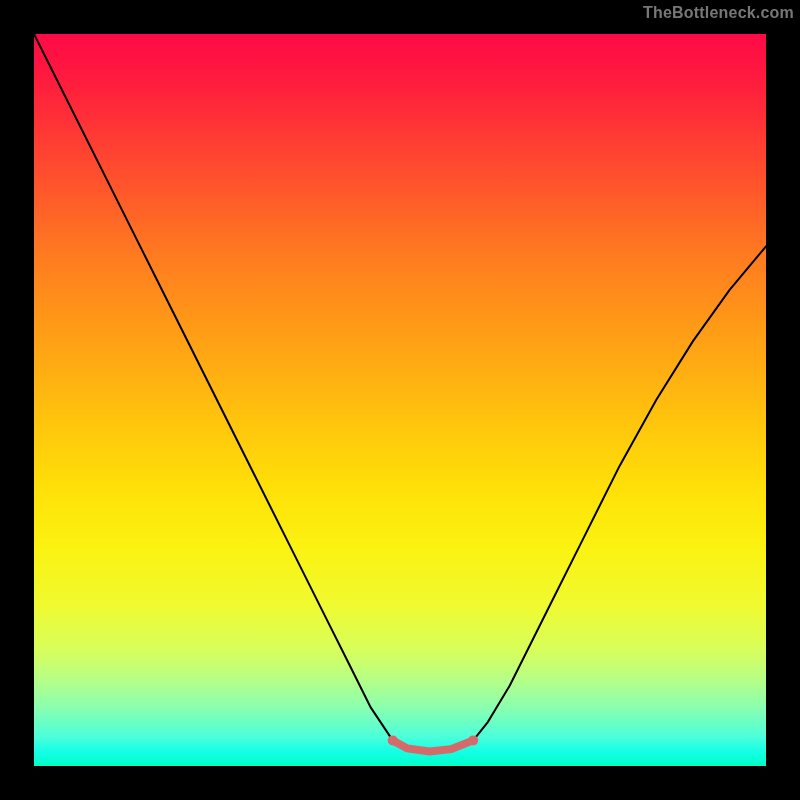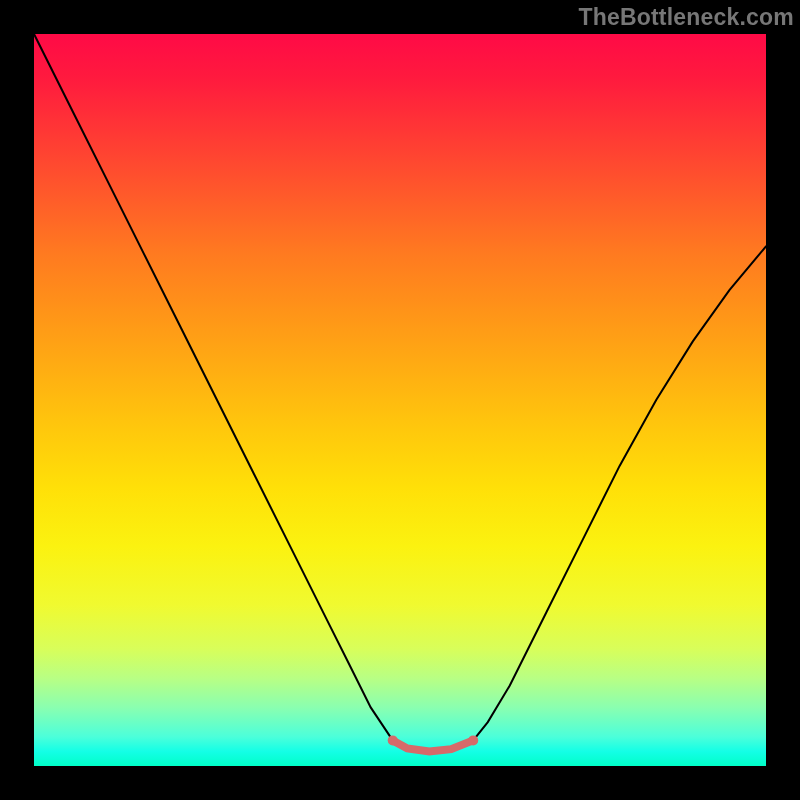--- a/index.html
+++ b/index.html
@@ -34,21 +34,21 @@
       #4cffda 96%,
       #14ffe6 98%,
       #00ffc8 100%
     );
   }
   .watermark {
     position: absolute;
     top: 4px;
     right: 6px;
     font-family: Arial, Helvetica, sans-serif;
-    font-size: 23px;
+    font-size: 16px;
     font-weight: 600;
     color: #777;
     letter-spacing: 0.2px;
     user-select: none;
   }
   svg.curve {
     position: absolute;
     left: 0;
     top: 0;
     width: 732px;

